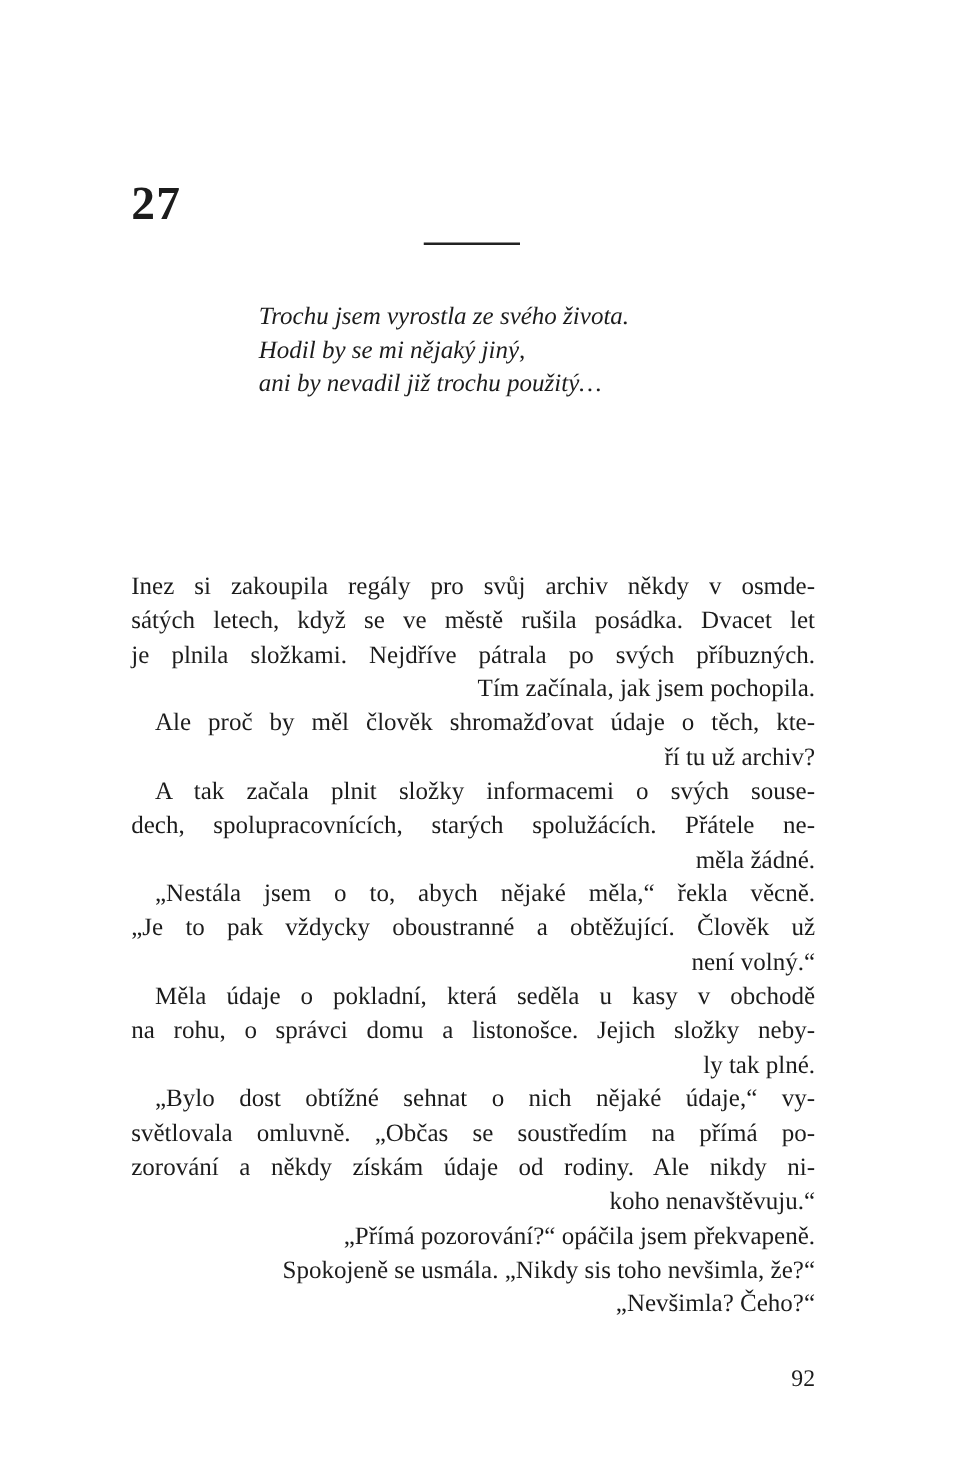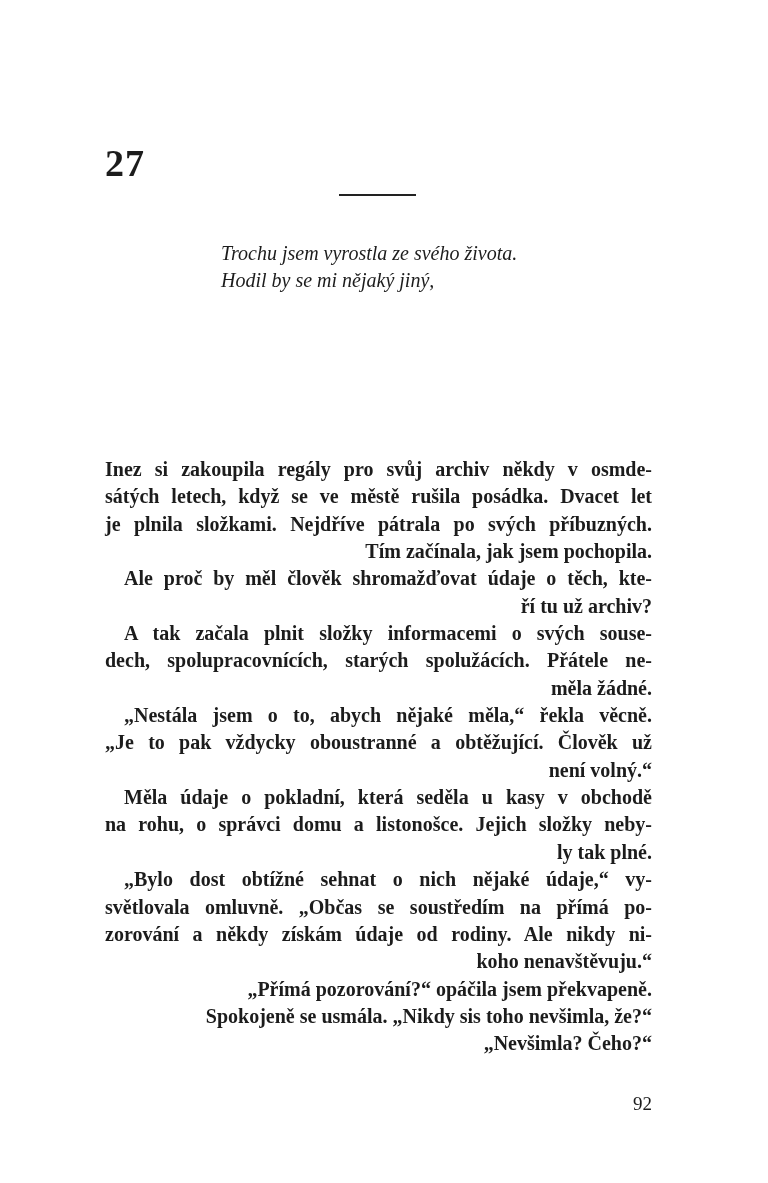--- a/index.html
+++ b/index.html
@@ -33,33 +33,32 @@
     position: absolute;
     top: 194px;
     left: 339px;
     width: 77px;
     height: 2px;
     background: #222222;
   }
   .epigraph {
     position: absolute;
     top: 240px;
-    left: 221px;
+    left: 207px;
     font-style: italic;
     font-size: 20px;
     line-height: 27px;
   }
   .body-text {
     position: absolute;
     top: 456px;
     left: 105px;
     width: 547px;
     font-size: 20px;
     line-height: 27.35px;
-    font-weight: bold;
   }
   .body-text .line {
     text-align: right;
   }
   .body-text .line.fill {
     text-align: justify;
     text-align-last: justify;
   }
   .body-text .line.indent {
     text-indent: 19px;
@@ -79,20 +78,21 @@
 
 <div class="page">
 
   <div class="chapter-number">27</div>
 
   <div class="chapter-rule"></div>
 
   <div class="epigraph">
       <div>Trochu jsem vyrostla ze svého života.</div>
       <div>Hodil by se mi nějaký jiný,</div>
+      <div>ani by nevadil již trochu použitý…</div>
     </div>
 
   <div class="body-text">
       <div class="line fill">Inez si zakoupila regály pro svůj archiv někdy v osmde-</div>
       <div class="line fill">sátých letech, když se ve městě rušila posádka. Dvacet let</div>
       <div class="line fill">je plnila složkami. Nejdříve pátrala po svých příbuzných.</div>
       <div class="line">Tím začínala, jak jsem pochopila.</div>
       <div class="line fill indent">Ale proč by měl člověk shromažďovat údaje o těch, kte-</div>
       <div class="line">ří tu už archiv?</div>
       <div class="line fill indent">A tak začala plnit složky informacemi o svých souse-</div>

